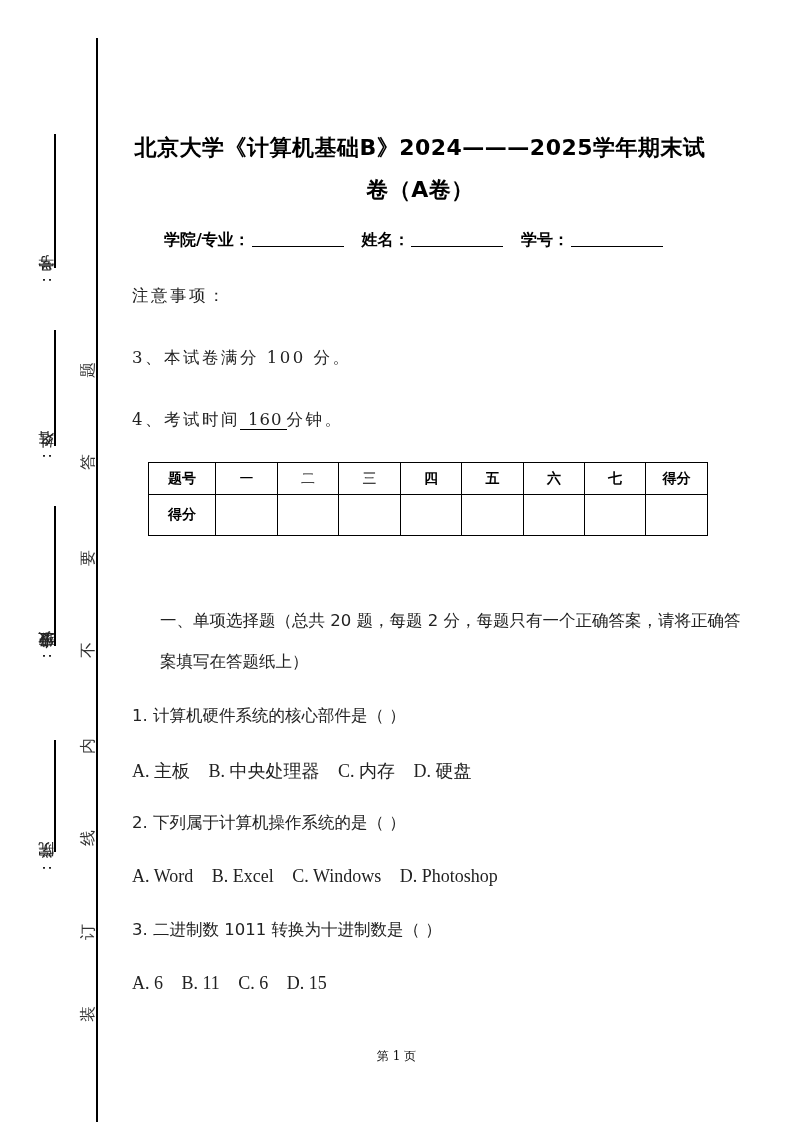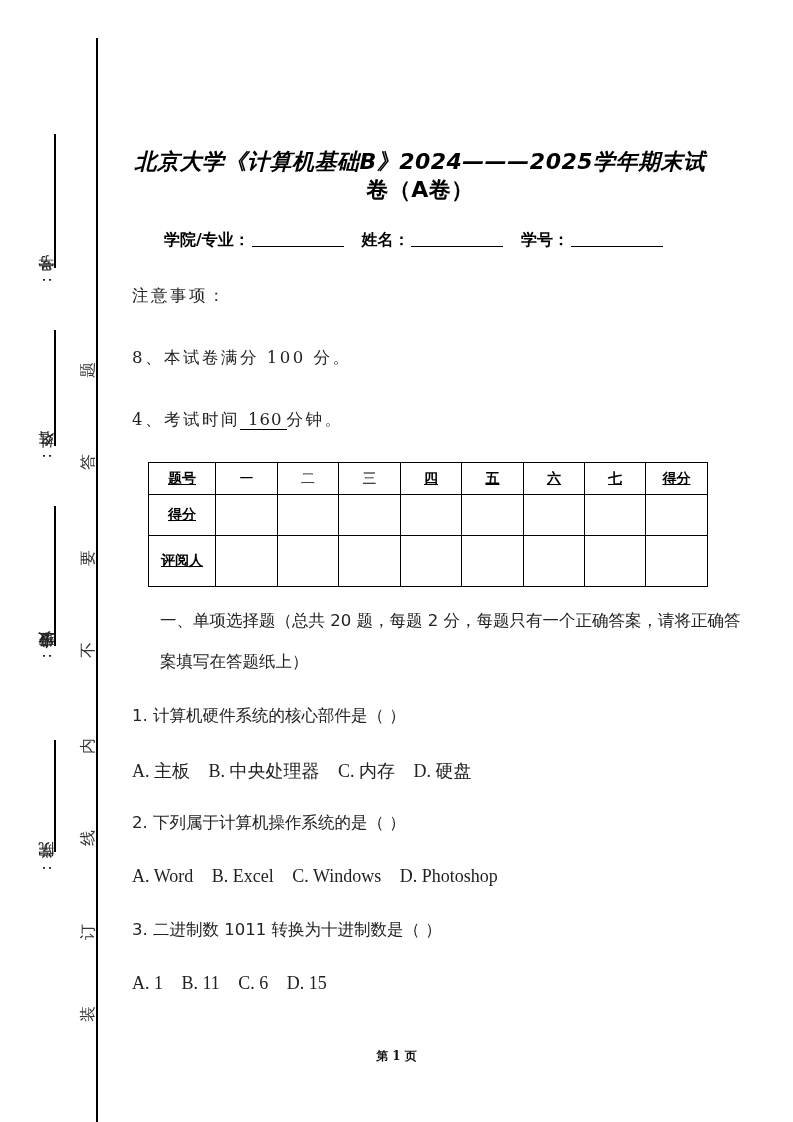--- a/index.html
+++ b/index.html
@@ -45,42 +45,42 @@
     .u120 { display: inline-block; border-bottom: 1.3px solid #000; padding: 0 4px 0 8px; letter-spacing: 1px; }
 
     
     table.score {
       left: 148px; top: 462px; border-collapse: collapse; position: absolute;
       font-family: "DejaVu Sans", "Liberation Sans", sans-serif; font-size: 14px;
     }
     table.score td {
       border: 1.3px solid #000; text-align: center; padding: 0; color: #000;
     }
-    table.score td.bold { font-weight: bold; text-decoration: underline; }
+    table.score td.bold { font-weight: bold; }
     table.score tr.r1 td { height: 31px; }
     table.score tr.r2 td { height: 40px; }
     table.score tr.r3 td { height: 50px; }
 
     .section {
       left: 132px; width: 585px; font-size: 16.5px; line-height: 41px; color: #222;
       font-family: "DejaVu Sans", "Liberation Sans", sans-serif;
     }
     .q {
       left: 132px; font-size: 16.5px; white-space: nowrap; color: #222;
       font-family: "DejaVu Sans", "Liberation Sans", sans-serif;
       text-align: right;
     }
     .opts {
       left: 132px; font-size: 18px; white-space: nowrap; color: #222;
       font-family: "Liberation Serif", "DejaVu Serif", serif;
     }
     .opts span.opt { margin-right: 14px; }
     .footer {
       left: 0; width: 793px; top: 1048px; text-align: center;
-      font-family: "DejaVu Serif", "Liberation Serif", serif; font-weight: bold; font-size: 12px;
+      font-family: "DejaVu Serif", "Liberation Serif", serif; font-weight: normal; font-size: 12px;
     }
   </style>
 </head>
 <body>
 
 <div class="abs rule-main"></div>
 
 <div class="abs rule-thin" style="top:134px;height:134px;"></div>
 <div class="abs vtext" style="left:36px;top:276px;">学号:</div>
 <div class="abs rule-thin" style="top:330px;height:116px;"></div>
@@ -92,61 +92,50 @@
 
 <div class="abs seal-char" style="left:78px;top:360px;">题</div>
 <div class="abs seal-char" style="left:78px;top:452px;">答</div>
 <div class="abs seal-char" style="left:78px;top:548px;">要</div>
 <div class="abs seal-char" style="left:78px;top:640px;">不</div>
 <div class="abs seal-char" style="left:78px;top:736px;">内</div>
 <div class="abs seal-char" style="left:78px;top:828px;">线</div>
 <div class="abs seal-char" style="left:78px;top:922px;">订</div>
 <div class="abs seal-char" style="left:78px;top:1004px;">装</div>
 
-<div class="abs title" style="top:147px;font-style:italic;">北京大学《计算机基础B》2024———2025学年期末试</div>
+<div class="abs title" style="top:133px;">北京大学《计算机基础B》2024———2025学年期末试</div>
 <div class="abs title" style="top:175px;">卷（A卷）</div>
 
 <div class="abs info-line">
   <span>学院/专业：</span><span class="blank"></span>
   <span>姓名：</span><span class="blank"></span>
   <span>学号：</span><span class="blank"></span>
 </div>
 
 <div class="abs para" style="top:285px;">注意事项：</div>
-<div class="abs para" style="top:347px;">8、本试卷满分 100 分。</div>
+<div class="abs para" style="top:347px;">3、本试卷满分 100 分。</div>
 <div class="abs para" style="top:409px;">
   <span>4、考试时间</span><span class="u120">160</span><span>分钟。</span>
 </div>
 
 <table class="score">
   <tbody>
       <tr class="r1">
     <td class="bold" style="width:66px;">题号</td>
     <td style="width:61px;">一</td>
     <td style="width:60px;">二</td>
     <td style="width:61px;">三</td>
     <td class="bold" style="width:60px;">四</td>
     <td class="bold" style="width:61px;">五</td>
     <td class="bold" style="width:60px;">六</td>
     <td class="bold" style="width:60px;">七</td>
     <td class="bold" style="width:61px;">得分</td>
   </tr>
   <tr class="r2">
     <td class="bold">得分</td>
-    <td></td>
-    <td></td>
-    <td></td>
-    <td></td>
-    <td></td>
-    <td></td>
-    <td></td>
-    <td></td>
-  </tr>
-  <tr class="r3">
-    <td class="bold">评阅人</td>
     <td></td>
     <td></td>
     <td></td>
     <td></td>
     <td></td>
     <td></td>
     <td></td>
     <td></td>
   </tr>
 </tbody>
@@ -165,19 +154,19 @@
 <div class="abs q" style="top:812px;">2. 下列属于计算机操作系统的是（    ）</div>
 <div class="abs opts" style="top:866px;">
   <span class="opt">A. Word</span>
   <span class="opt">B. Excel</span>
   <span class="opt">C. Windows</span>
   <span class="opt">D. Photoshop</span>
 </div>
 
 <div class="abs q" style="top:919px;">3. 二进制数 1011 转换为十进制数是（    ）</div>
 <div class="abs opts" style="top:973px;">
-  <span class="opt">A. 1</span>
+  <span class="opt">A. 6</span>
   <span class="opt">B. 11</span>
   <span class="opt">C. 6</span>
   <span class="opt">D. 15</span>
 </div>
 
 <div class="abs footer">第 1 页</div>
 
 </body></html>

